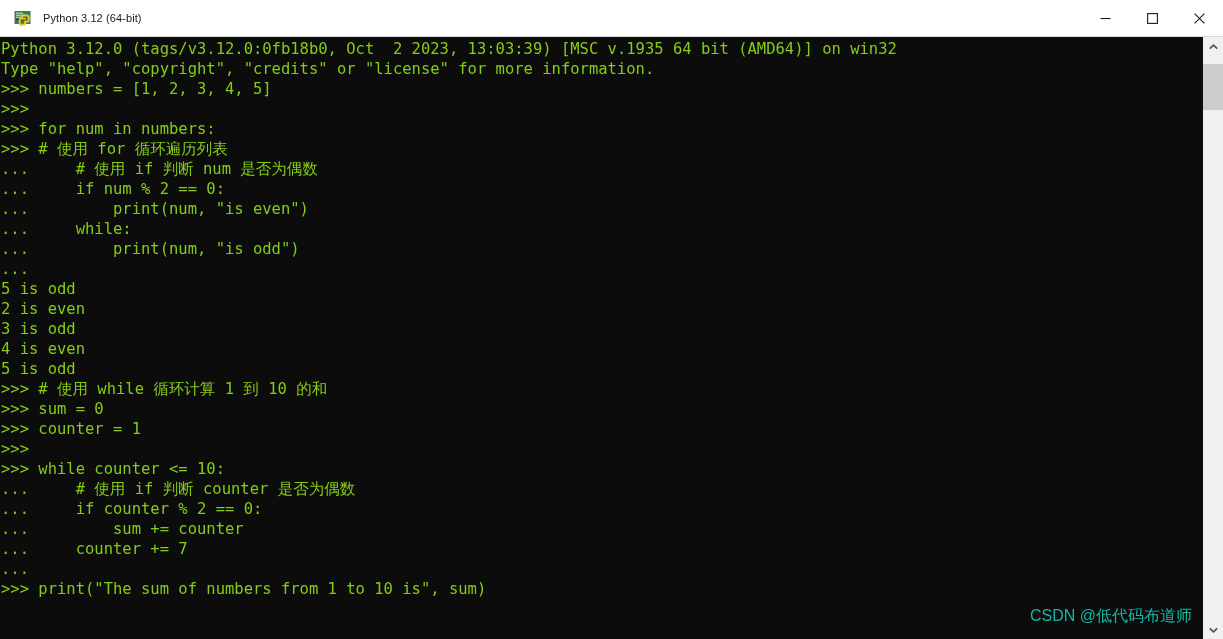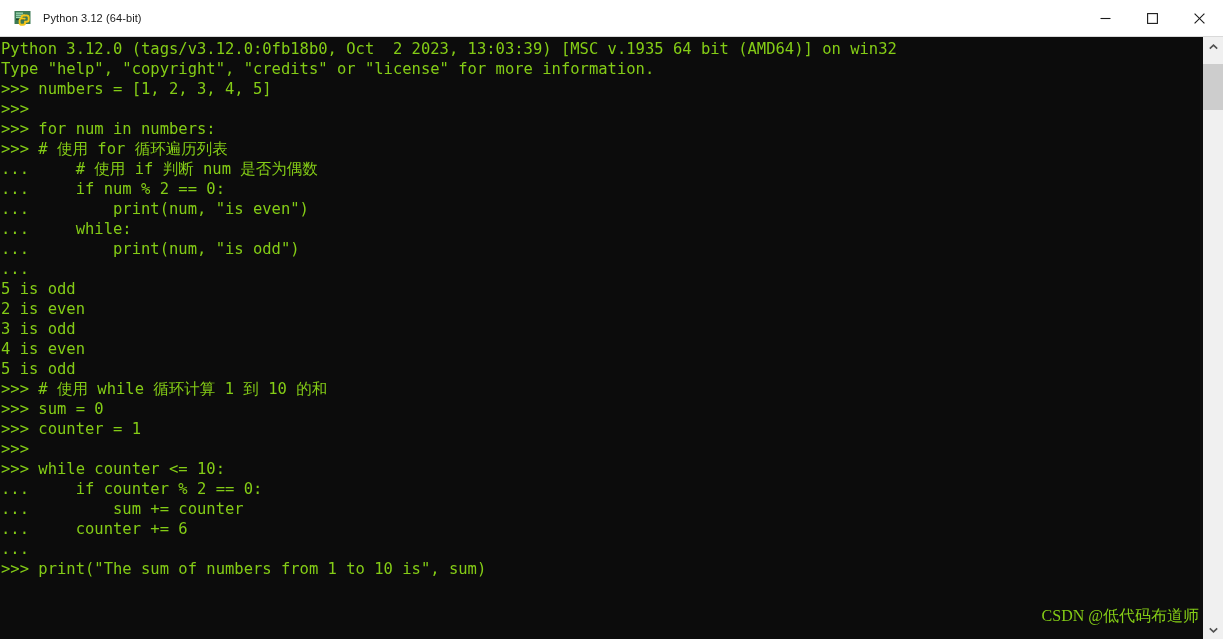--- a/index.html
+++ b/index.html
@@ -87,24 +87,24 @@
     top:8px;
     height:46px;
     background:#cdcdcd;
   }
   .chev { width:9px; height:6px; display:block; }
   .chev polyline { fill:none; stroke:#505050; stroke-width:1.6; }
 
   
   .watermark {
     position:absolute;
-    right:24px; bottom:12px;
-    font-family:Liberation Serif, serif;
+    right:31px; bottom:12px;
+    font-family:Liberation Sans, sans-serif;
     font-size:16px;
-    color:#84cc16;
+    color:#14b8a6;
     white-space:nowrap;
     pointer-events:none;
   }
 </style>
 </head>
 <body>
 
 <div id="app">
 
   <div class="titlebar">
@@ -159,23 +159,24 @@
         <div class="line">5 is odd</div>
         <div class="line">2 is even</div>
         <div class="line">3 is odd</div>
         <div class="line">4 is even</div>
         <div class="line">5 is odd</div>
         <div class="line">&gt;&gt;&gt; # 使用 while 循环计算 1 到 10 的和</div>
         <div class="line">&gt;&gt;&gt; sum = 0</div>
         <div class="line">&gt;&gt;&gt; counter = 1</div>
         <div class="line">&gt;&gt;&gt;</div>
         <div class="line">&gt;&gt;&gt; while counter &lt;= 10:</div>
+        <div class="line">...     # 使用 if 判断 counter 是否为偶数</div>
         <div class="line">...     if counter % 2 == 0:</div>
         <div class="line">...         sum += counter</div>
-        <div class="line">...     counter += 6</div>
+        <div class="line">...     counter += 7</div>
         <div class="line">...</div>
         <div class="line">&gt;&gt;&gt; print("The sum of numbers from 1 to 10 is", sum)</div>
       </div>
 
     <div class="scrollbar">
       <div class="sb-arrow">
         <svg class="chev" viewBox="0 0 9 6">
           <polyline points="0.8,4.6 4.5,1.2 8.2,4.6"></polyline>
         </svg>
       </div>

